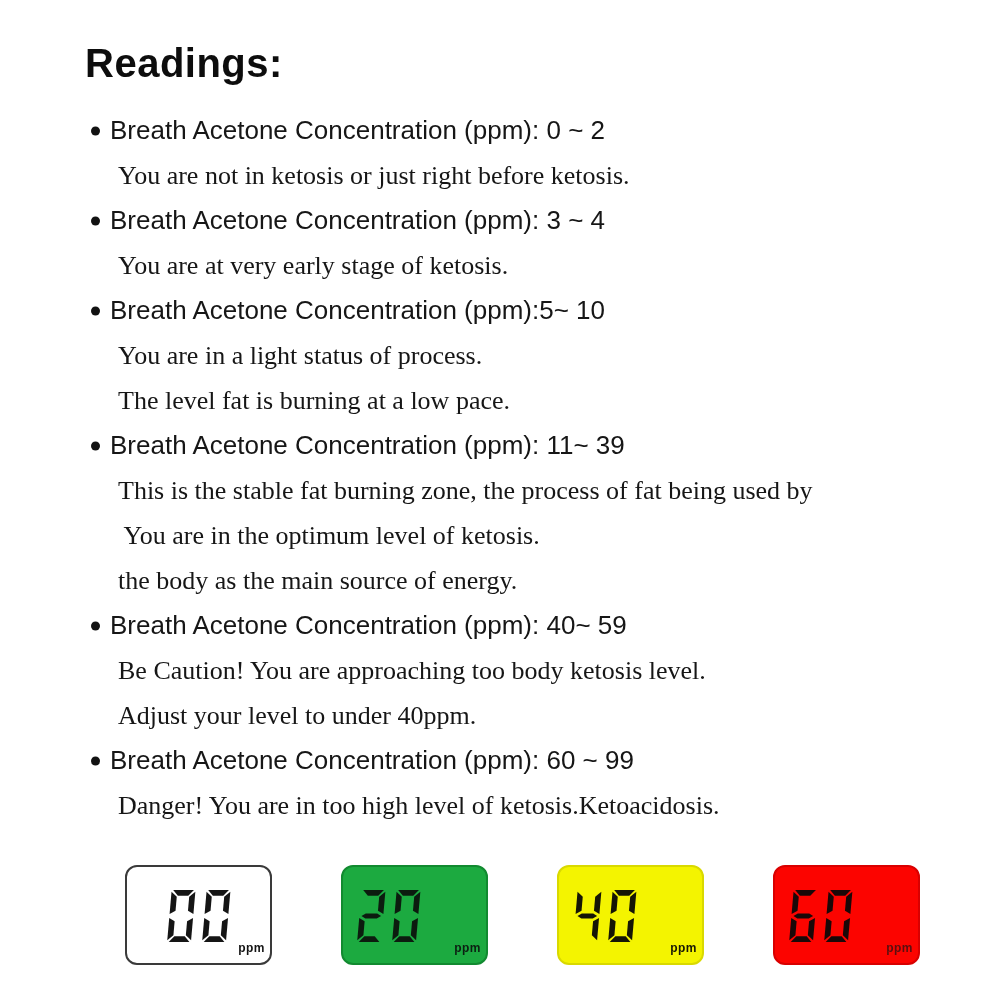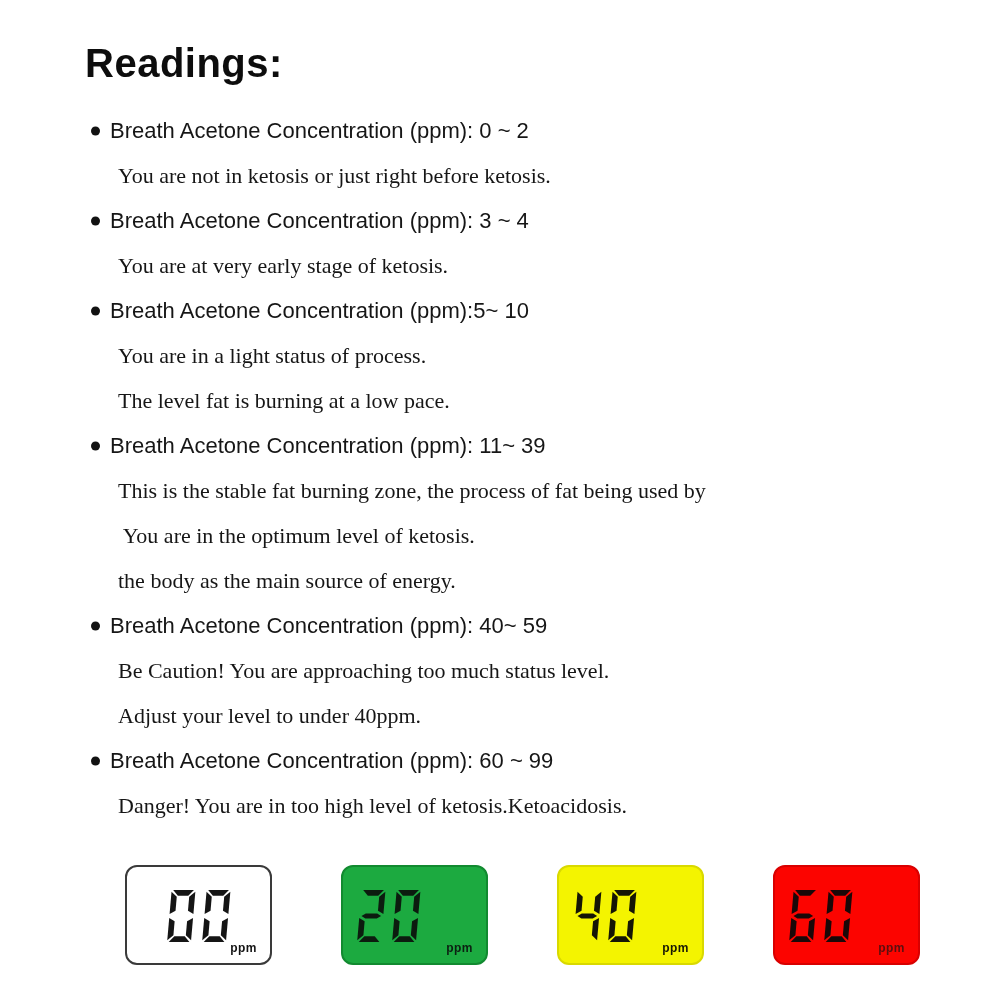--- a/index.html
+++ b/index.html
@@ -26,21 +26,21 @@
     color: #0d0d0d;
     letter-spacing: 0.5px;
   }
   .readings-list {
     margin: 0;
   }
   .line {
     height: 45px;
     display: flex;
     align-items: center;
-    font-size: 22px;
+    font-size: 26px;
     color: #161616;
     white-space: pre;
     text-align: center;
   }
   .heading-line {
     position: relative;
     padding-left: 25px;
   }
   .bullet {
     position: absolute;
@@ -78,21 +78,21 @@
     gap: 6px;
   }
   .panel:first-child .digits {
     left: 40px;
   }
   .digit-svg {
     display: block;
   }
   .unit-label {
     position: absolute;
-    right: 13px;
+    right: 5px;
     bottom: 8px;
     font-size: 12px;
     font-weight: bold;
     letter-spacing: 0.5px;
   }
 </style>
 </head>
 <body>
 
 <div class="page">
@@ -142,21 +142,21 @@
           <div class="line sub-line">the body as the main source of energy.</div>
         </div>
   </div>
 
   <div class="entry">
     <div class="line heading-line">
       <span class="bullet"></span>
       <span class="heading-text">Breath Acetone Concentration (ppm): 40~ 59</span>
     </div>
     <div class="entry-lines">
-          <div class="line sub-line">Be Caution! You are approaching too much status level.</div>
+          <div class="line sub-line">Be Caution! You are approaching too body ketosis level.</div>
           <div class="line sub-line">Adjust your level to under 40ppm.</div>
         </div>
   </div>
 
   <div class="entry">
     <div class="line heading-line">
       <span class="bullet"></span>
       <span class="heading-text">Breath Acetone Concentration (ppm): 60 ~ 99</span>
     </div>
     <div class="entry-lines">

